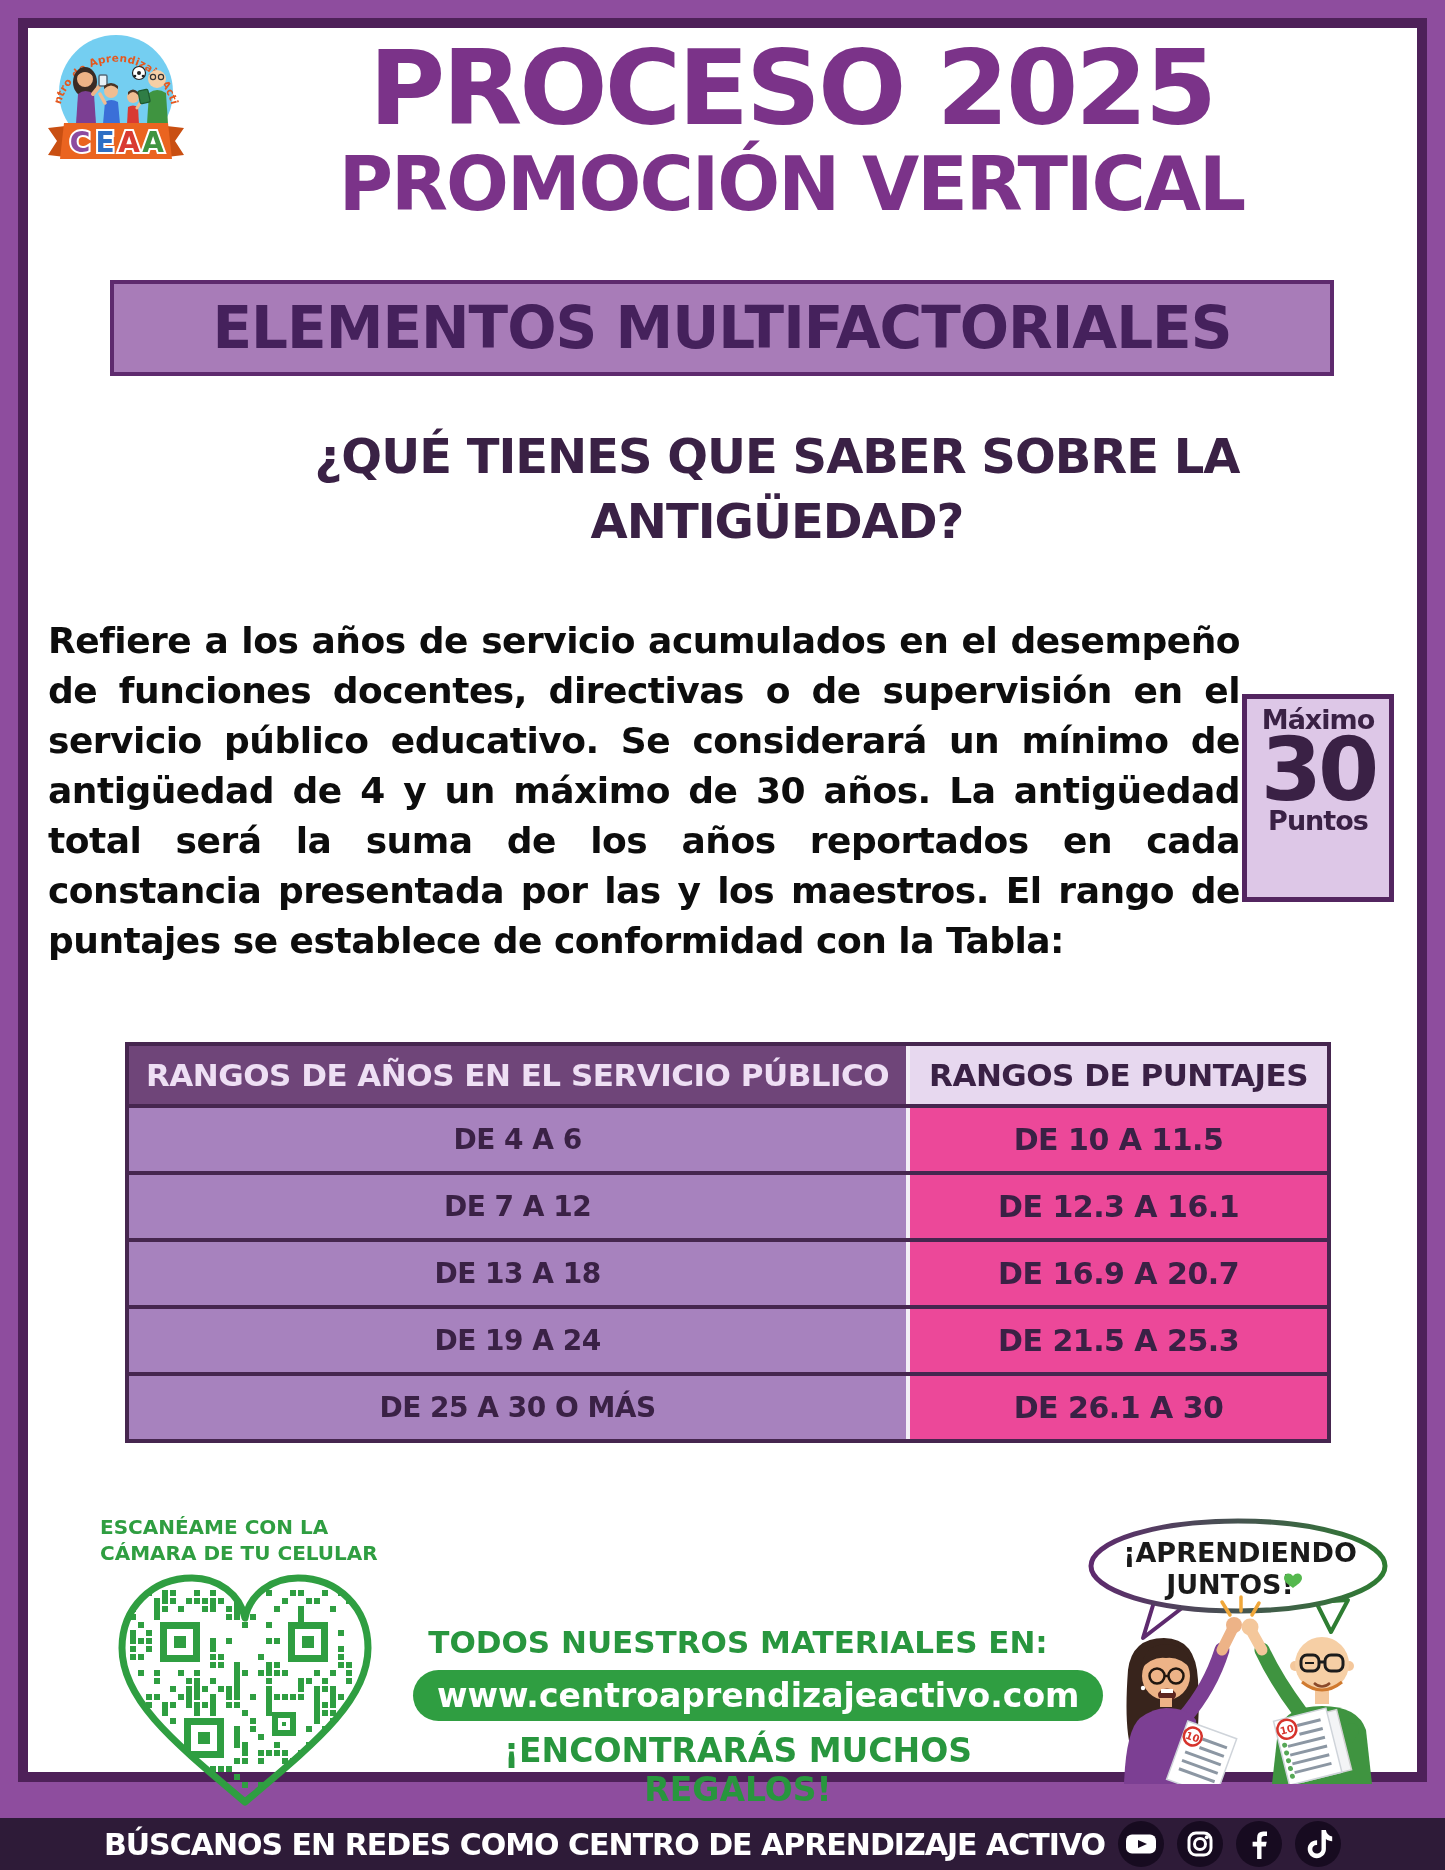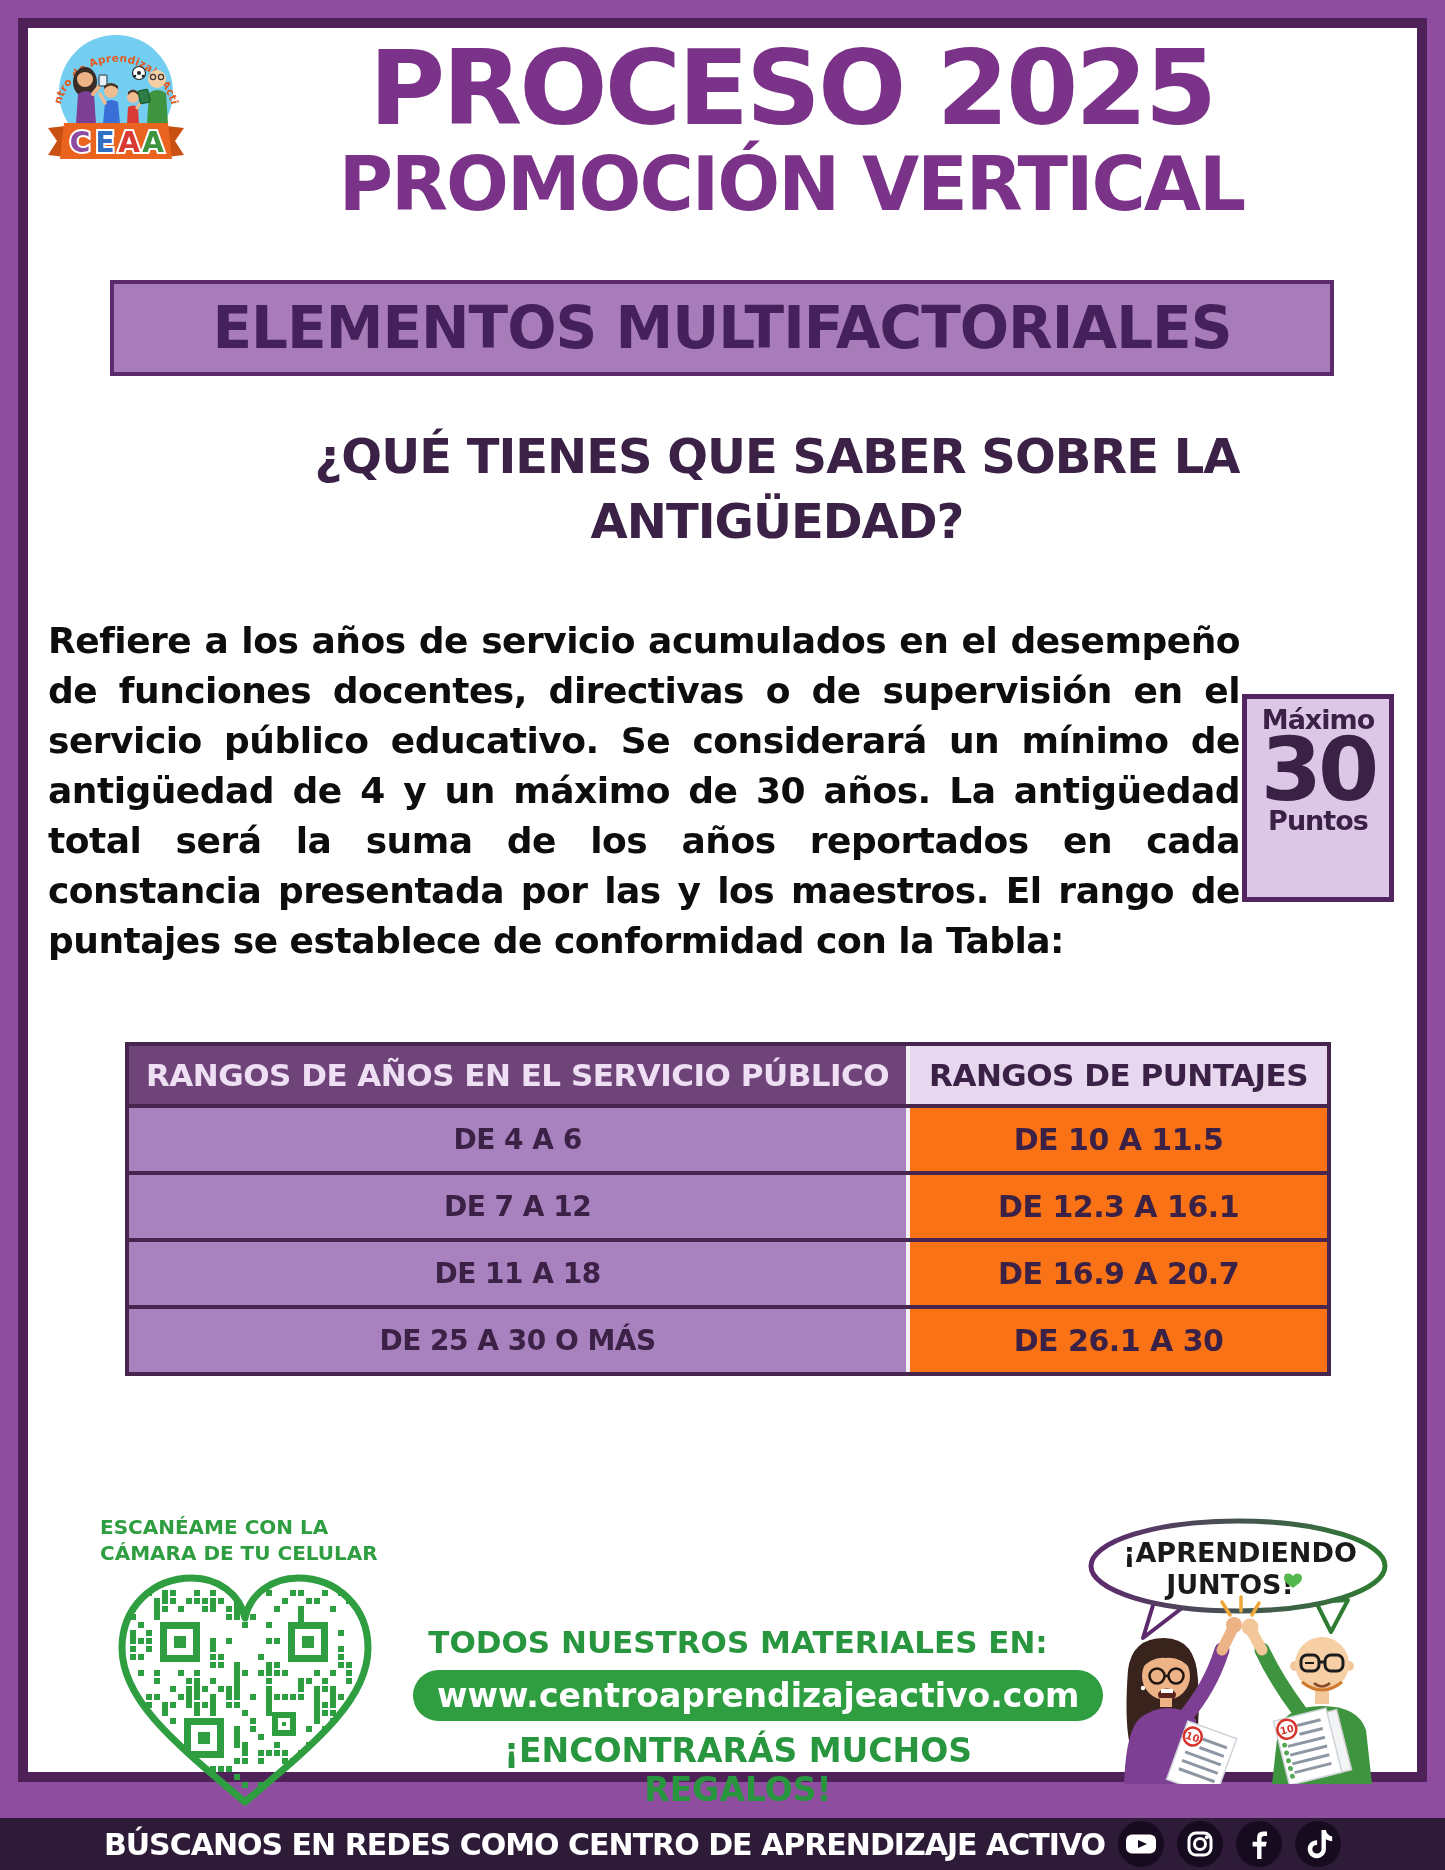--- a/index.html
+++ b/index.html
@@ -28,21 +28,21 @@
   
   .table{position:absolute;left:97px;top:1014px;width:1206px;border:4px solid #46264f;box-sizing:border-box;}
   .t-head,.t-row{display:grid;grid-template-columns:65.2% 34.8%;}
   .t-row{border-top:4px solid #46264f;}
   .t-hcell,.t-cell{display:flex;align-items:center;justify-content:center;box-sizing:border-box;}
   .t-hcell{height:58px;}
   .t-cell{height:63px;}
   .th-left{background:#6f4579;color:#eedff4;font-weight:900;font-size:31px;letter-spacing:-0.5px;border-right:4px solid #f3eef6;}
   .th-right{background:#e7d8ef;color:#3a2145;font-weight:900;font-size:31px;letter-spacing:-0.5px;}
   .t-cell.left{background:#a782be;color:#3a2145;font-weight:900;font-size:28px;border-right:4px solid #f3eef6;letter-spacing:-0.5px;}
-  .t-cell.right{background:#f97316;color:#3a2145;font-weight:900;font-size:30px;letter-spacing:-0.5px;}
+  .t-cell.right{background:#ec4899;color:#3a2145;font-weight:900;font-size:30px;letter-spacing:-0.5px;}
   
   .qr-block{position:absolute;left:72px;top:1486px;width:306px;}
   .qr-top{font-weight:800;font-size:20px;line-height:26px;color:#2f9e41;}
   .qr-bottom{font-weight:800;font-size:22px;color:#2f9e41;margin-top:0px;}
   .promo{position:absolute;left:385px;top:1596px;width:650px;text-align:center;}
   .promo-1{font-weight:800;font-size:31px;color:#28963e;}
   .promo-url{display:inline-block;margin-top:10px;background:#2f9e41;color:#ffffff;font-weight:800;
              font-size:33px;padding:6px 24px;border-radius:30px;}
   .promo-2{font-weight:800;font-size:33px;color:#28963e;margin-top:10px;}
   .chars{position:absolute;left:1052px;top:1490px;width:340px;height:266px;}
@@ -124,22 +124,26 @@
     <div id="table-rows">
         <div class="t-row">
           <div class="t-cell left">DE 4 A 6</div>
           <div class="t-cell right">DE 10 A 11.5</div>
         </div>
         <div class="t-row">
           <div class="t-cell left">DE 7 A 12</div>
           <div class="t-cell right">DE 12.3 A 16.1</div>
         </div>
         <div class="t-row">
-          <div class="t-cell left">DE 11 A 18</div>
+          <div class="t-cell left">DE 13 A 18</div>
           <div class="t-cell right">DE 16.9 A 20.7</div>
+        </div>
+        <div class="t-row">
+          <div class="t-cell left">DE 19 A 24</div>
+          <div class="t-cell right">DE 21.5 A 25.3</div>
         </div>
         <div class="t-row">
           <div class="t-cell left">DE 25 A 30 O MÁS</div>
           <div class="t-cell right">DE 26.1 A 30</div>
         </div>
       </div>
   </div>
 
   <div class="qr-block">
     <div class="qr-top">

